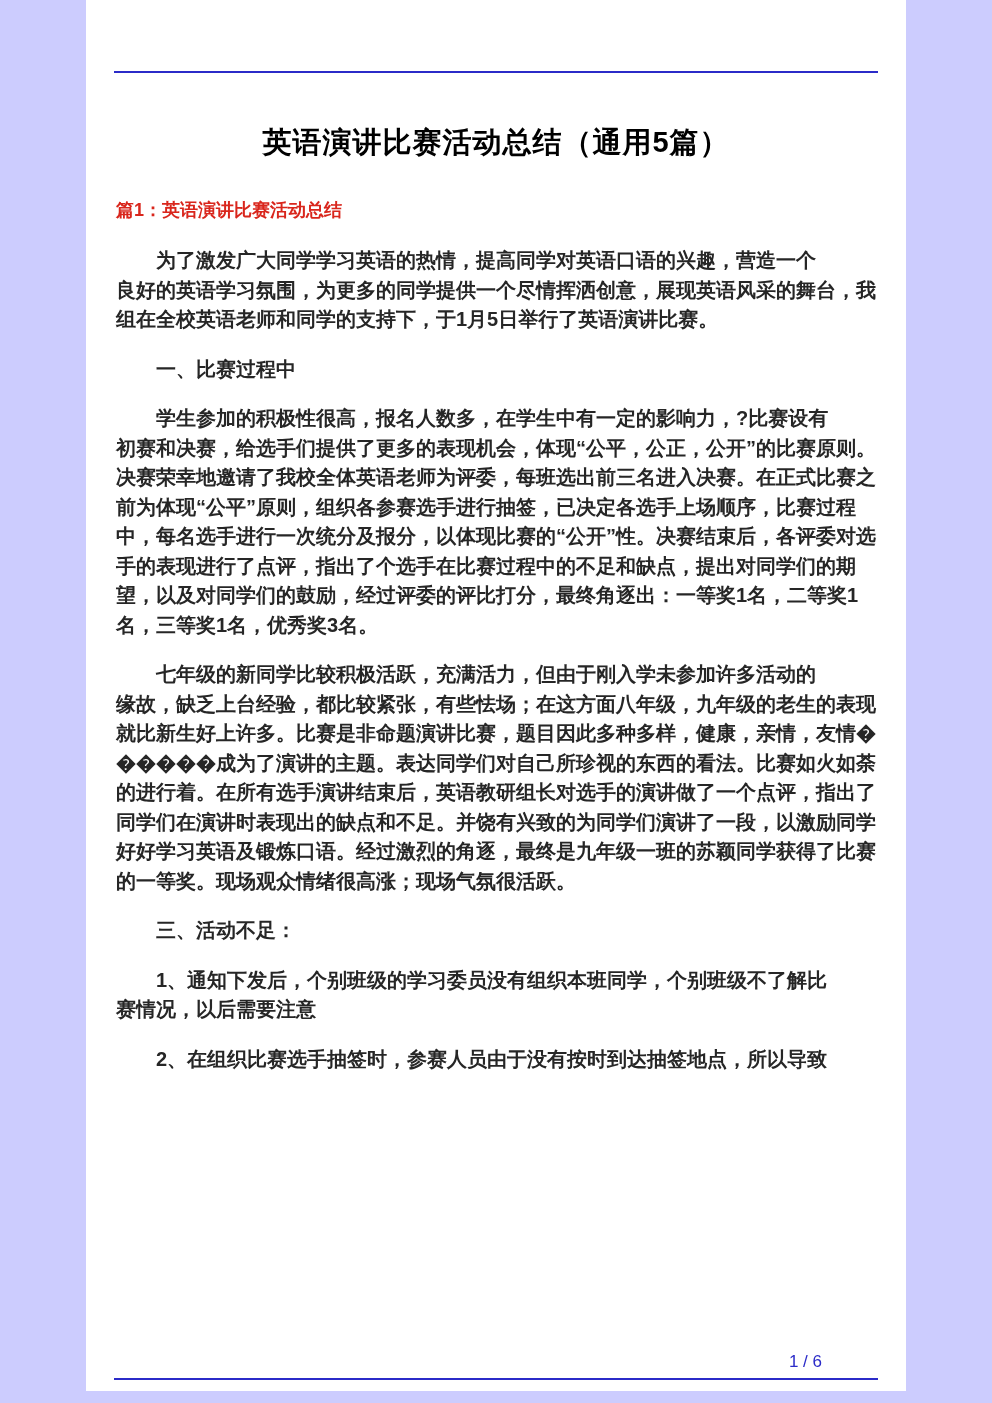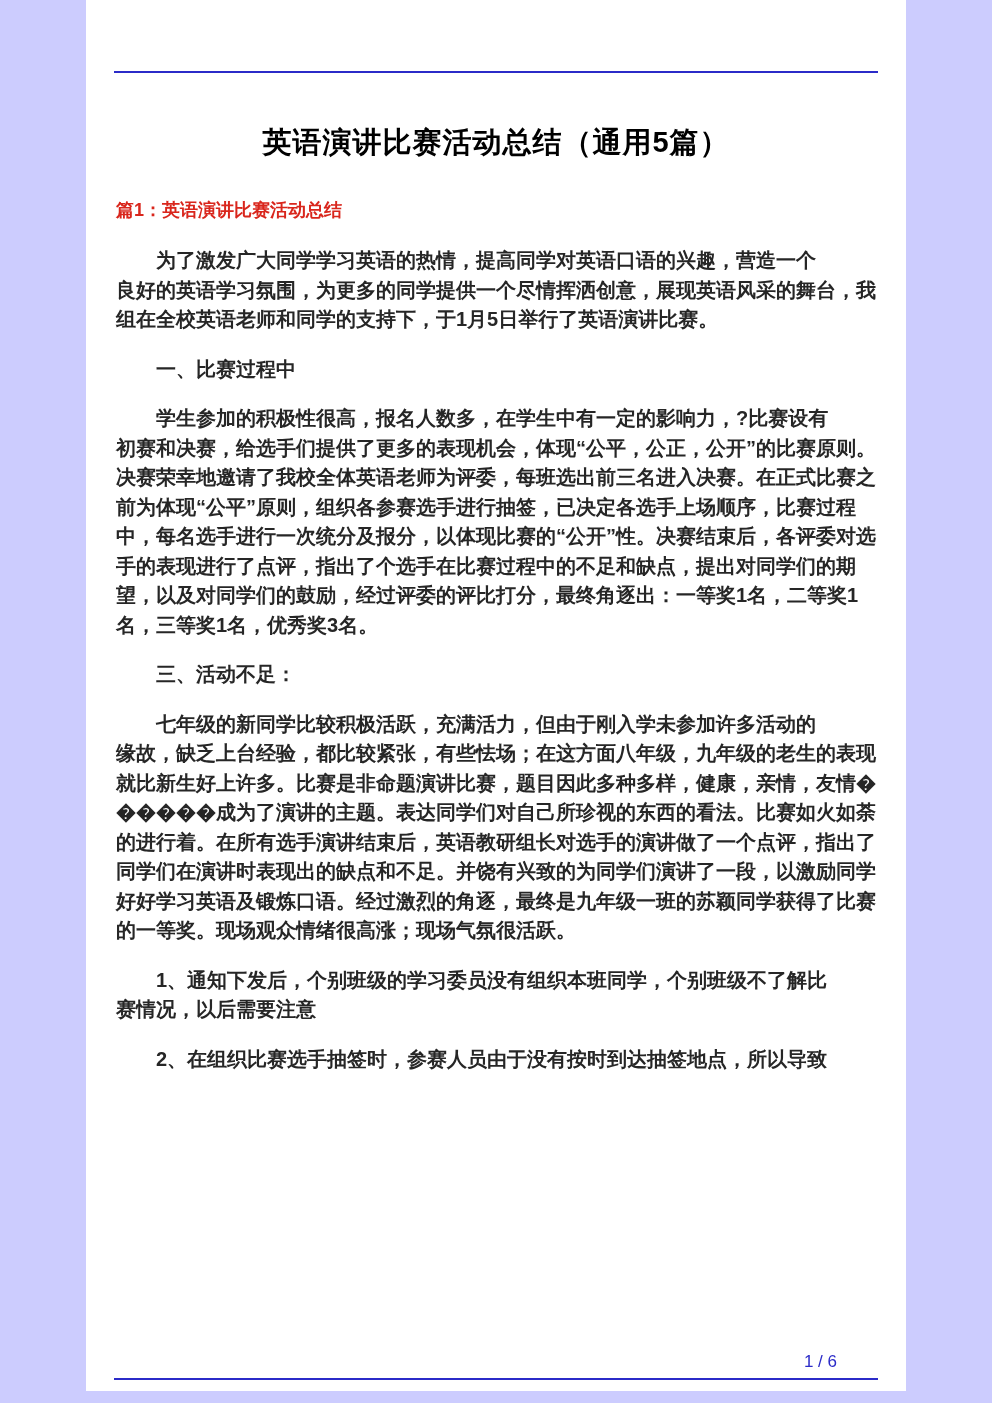--- a/index.html
+++ b/index.html
@@ -59,21 +59,21 @@
     font-size: 20px;
     line-height: 29.5px;
     color: var(--body-text);
     text-indent: 2em;
     white-space: pre-wrap;
     word-break: break-all;
     font-weight: bold;
   }
   .footer-pageno {
     position: absolute;
-    right: 69px;
+    right: 84px;
     bottom: 19px;
     font-size: 17px;
     color: var(--rule-blue);
   }
 </style>
 </head>
 <body>
 
 <div class="page">
 
@@ -82,23 +82,23 @@
   <h1 class="doc-title">英语演讲比赛活动总结（通用5篇）</h1>
 
   <h2 class="section-heading">篇1：英语演讲比赛活动总结</h2>
 
   <div class="content">
     <p>为了激发广大同学学习英语的热情，提高同学对英语口语的兴趣，营造一个
 良好的英语学习氛围，为更多的同学提供一个尽情挥洒创意，展现英语风采的舞台，我组在全校英语老师和同学的支持下，于1月5日举行了英语演讲比赛。</p>
     <p>一、比赛过程中</p>
     <p>学生参加的积极性很高，报名人数多，在学生中有一定的影响力，?比赛设有
 初赛和决赛，给选手们提供了更多的表现机会，体现“公平，公正，公开”的比赛原则。决赛荣幸地邀请了我校全体英语老师为评委，每班选出前三名进入决赛。在正式比赛之前为体现“公平”原则，组织各参赛选手进行抽签，已决定各选手上场顺序，比赛过程中，每名选手进行一次统分及报分，以体现比赛的“公开”性。决赛结束后，各评委对选手的表现进行了点评，指出了个选手在比赛过程中的不足和缺点，提出对同学们的期望，以及对同学们的鼓励，经过评委的评比打分，最终角逐出：一等奖1名，二等奖1名，三等奖1名，优秀奖3名。</p>
-    <p>三、活动不足：</p>
     <p>七年级的新同学比较积极活跃，充满活力，但由于刚入学未参加许多活动的
 缘故，缺乏上台经验，都比较紧张，有些怯场；在这方面八年级，九年级的老生的表现就比新生好上许多。比赛是非命题演讲比赛，题目因此多种多样，健康，亲情，友情������成为了演讲的主题。表达同学们对自己所珍视的东西的看法。比赛如火如荼的进行着。在所有选手演讲结束后，英语教研组长对选手的演讲做了一个点评，指出了同学们在演讲时表现出的缺点和不足。并饶有兴致的为同学们演讲了一段，以激励同学好好学习英语及锻炼口语。经过激烈的角逐，最终是九年级一班的苏颖同学获得了比赛的一等奖。现场观众情绪很高涨；现场气氛很活跃。</p>
+    <p>三、活动不足：</p>
     <p>1、通知下发后，个别班级的学习委员没有组织本班同学，个别班级不了解比
 赛情况，以后需要注意</p>
     <p>2、在组织比赛选手抽签时，参赛人员由于没有按时到达抽签地点，所以导致</p>
   </div>
 
   <span class="footer-pageno">1 / 6</span>
 
   <div class="rule bottom"></div>
 
 </div>

